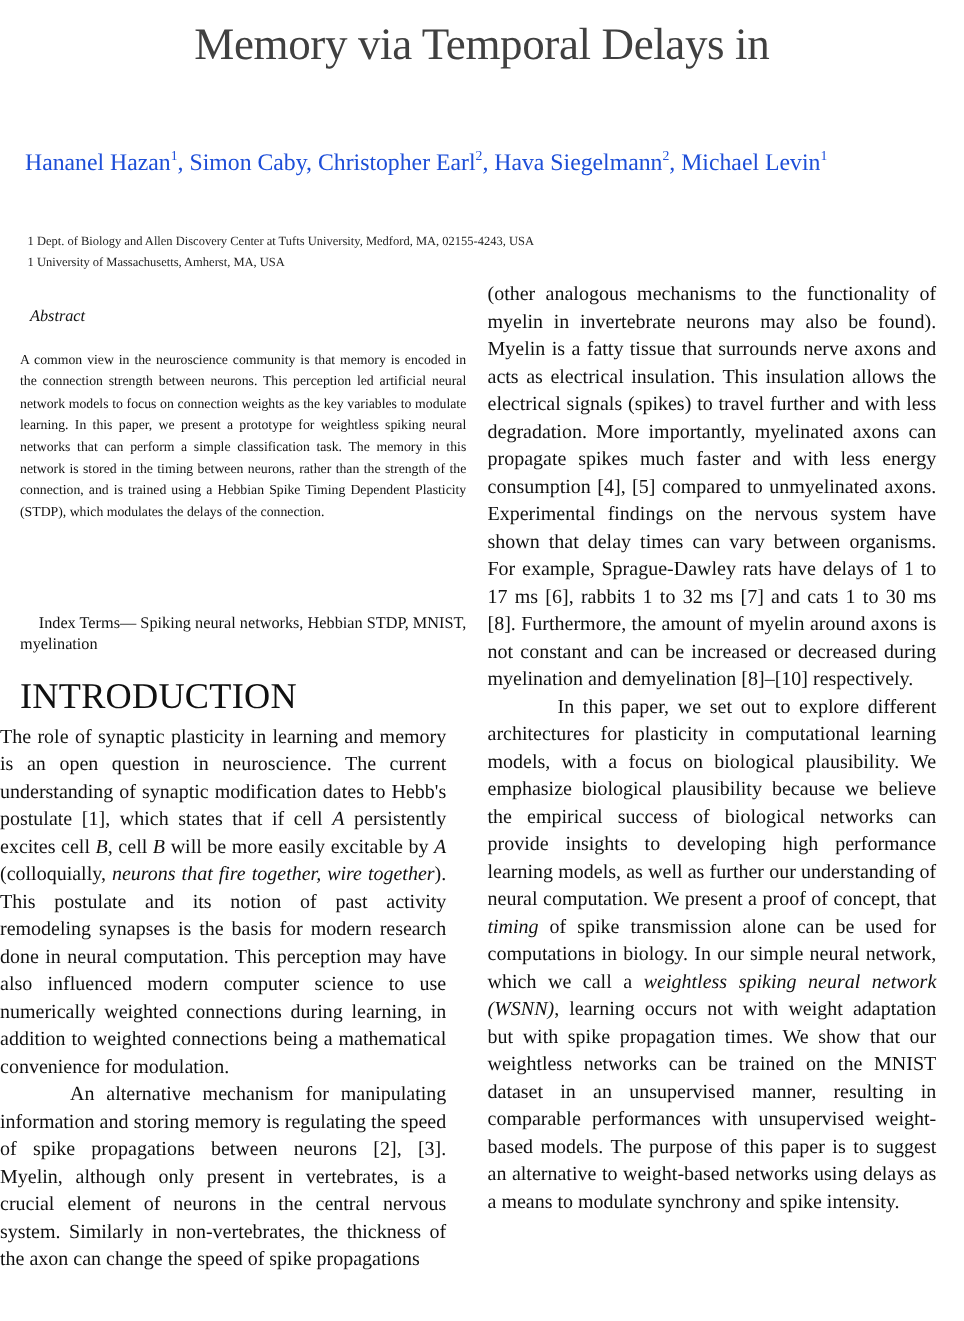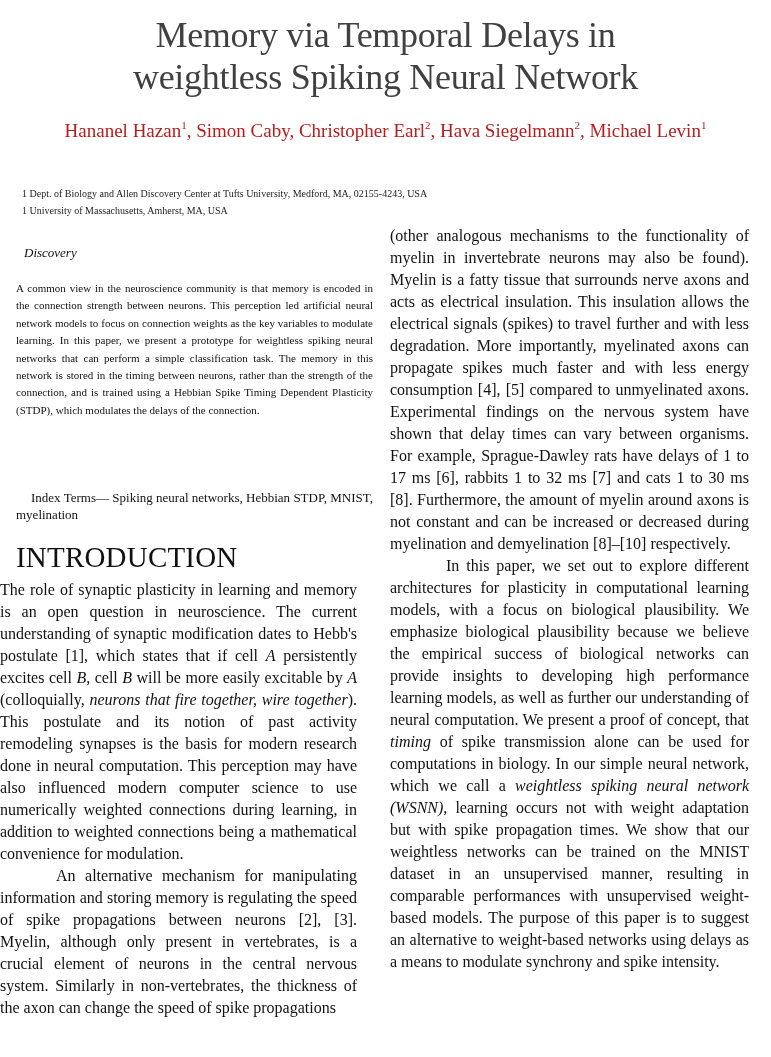--- a/index.html
+++ b/index.html
@@ -8,21 +8,21 @@
       font-family: "Liberation Serif", "DejaVu Serif", serif;
       color: #111111;
     }
     .title {
       position: absolute; left: 0; top: 14px; width: 771px;
       text-align: center; font-size: 36px; line-height: 42px; color: #404040;
       letter-spacing: -0.3px;
     }
     .authors {
       position: absolute; left: 20px; top: 118px; width: 731px;
-      text-align: center; font-size: 19px; line-height: 25px; color: #b91c1c;
+      text-align: left; font-size: 19px; line-height: 25px; color: #1d4ed8;
     }
     .authors sup { font-size: 11px; vertical-align: 8px; line-height: 0; }
     .affil {
       position: absolute; left: 22px; font-size: 10px; color: #222; white-space: nowrap;
     }
     .affil1 { top: 188px; }
     .affil2 { top: 205px; }
 
     .abstract-label {
       position: absolute; left: 24px; top: 245px; font-style: italic; font-size: 13px;
@@ -45,35 +45,34 @@
     .right-col { position: absolute; left: 390px; top: 225px; width: 359px; text-align: justify; }
     p { margin: 0; }
     .indent { text-indent: 56px; }
     em { font-style: italic; }
   </style>
 </head>
 <body>
 
 <div class="title">
   <div>Memory via Temporal Delays in</div>
-  <div>weightless Spiking Neural Network</div>
 </div>
 
 <div class="authors">
   <span>Hananel Hazan</span><sup>1</sup>,
   <span>Simon Caby</span>,
   <span>Christopher Earl</span><sup>2</sup>,
   <span>Hava Siegelmann</span><sup>2</sup>,
   <span>Michael Levin</span><sup>1</sup>
 </div>
 
 <div class="affil affil1">1 Dept. of Biology and Allen Discovery Center at Tufts University, Medford, MA, 02155-4243, USA</div>
 <div class="affil affil2">1 University of Massachusetts, Amherst, MA, USA</div>
 
-<div class="abstract-label">Discovery</div>
+<div class="abstract-label">Abstract</div>
 <div class="abstract">A common view in the neuroscience community is that memory is encoded in the connection strength between neurons. This perception led artificial neural network models to focus on connection weights as the key variables to modulate learning. In this paper, we present a prototype for weightless spiking neural networks that can perform a simple classification task. The memory in this network is stored in the timing between neurons, rather than the strength of the connection, and is trained using a Hebbian Spike Timing Dependent Plasticity (STDP), which modulates the delays of the connection.</div>
 
 <div class="index-terms">
   <span class="lbl">Index Terms</span><span>— </span><span>Spiking neural networks, Hebbian STDP, MNIST, myelination</span>
 </div>
 
 <div class="intro-head">INTRODUCTION</div>
 
 <div class="intro-left body-text">
   <p><span>The role of synaptic plasticity in learning and memory is an open question in neuroscience.  The current understanding of synaptic modification dates to Hebb's postulate [1], which states that if cell </span><em>A</em><span> persistently excites cell </span><em>B</em><span>, cell </span><em>B</em><span> will be more easily excitable by </span><em>A</em><span> (colloquially, </span><em>neurons that fire together, wire together</em><span>). This postulate and its notion of past activity remodeling synapses is the basis for modern research done in neural computation. This perception may have also influenced modern computer science to use numerically weighted connections during learning, in addition to weighted connections being a mathematical convenience for modulation.</span></p>

